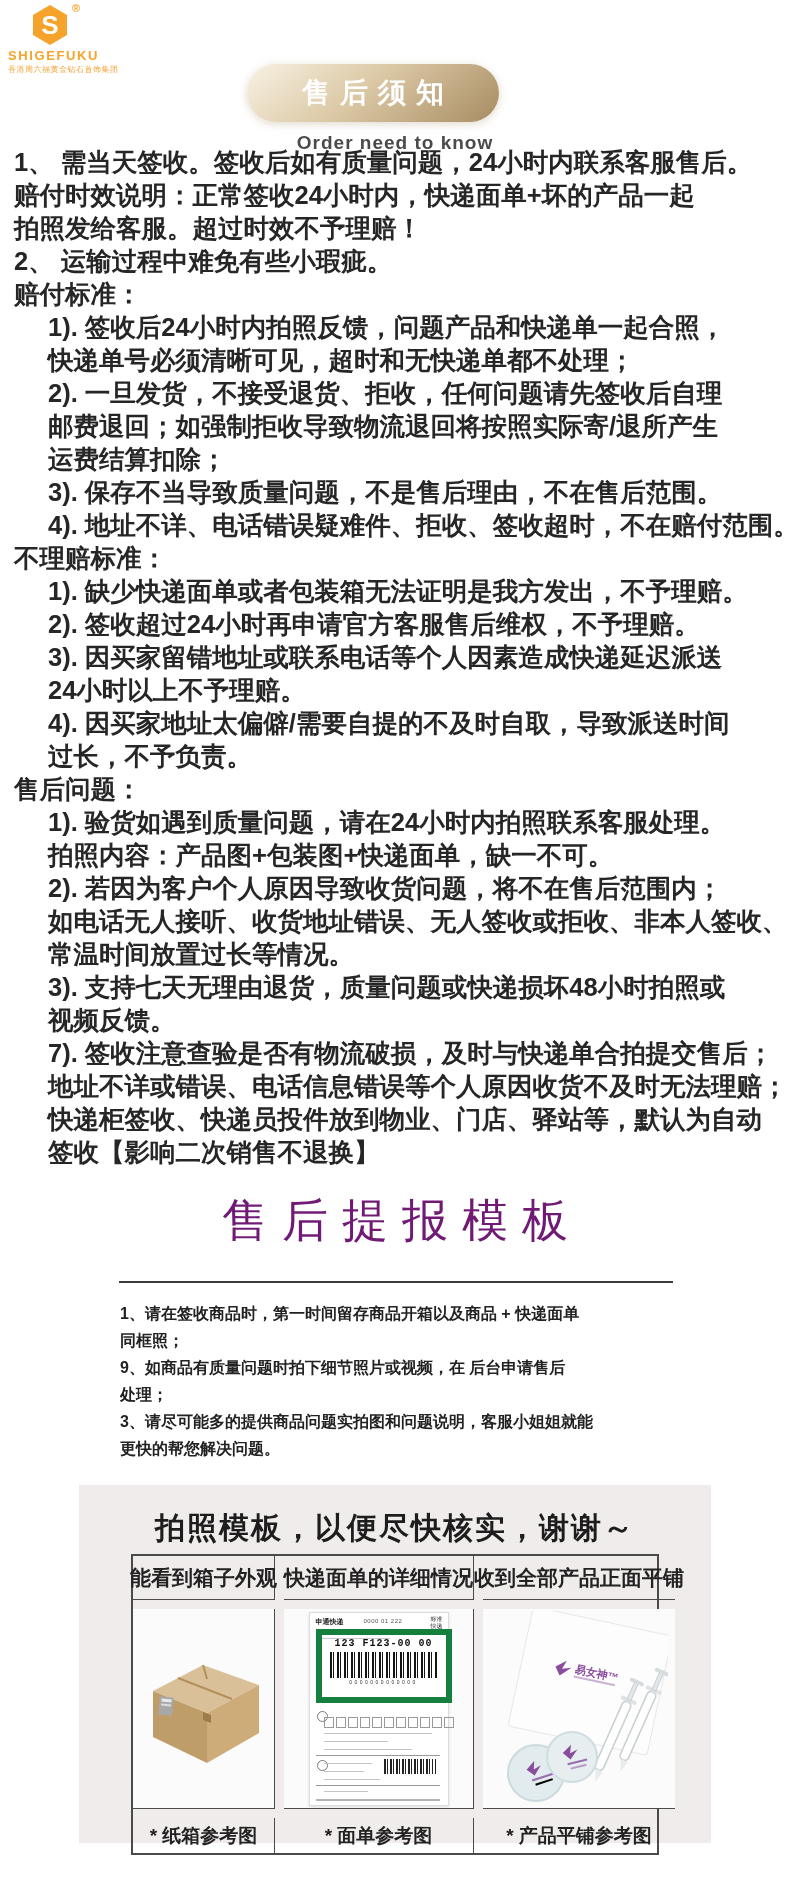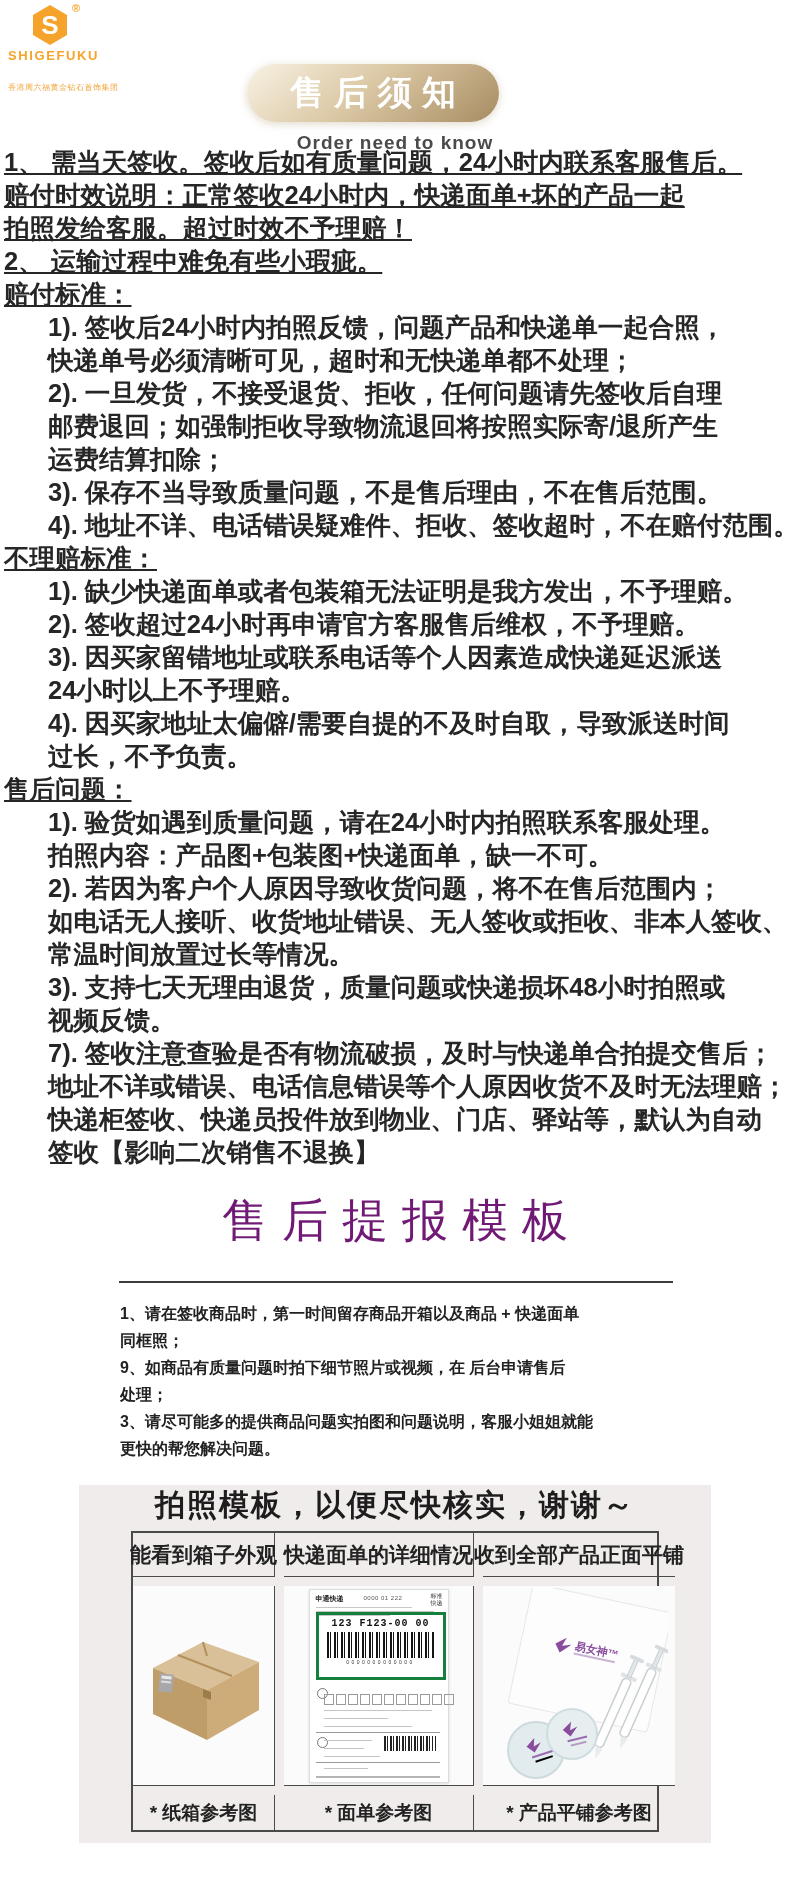--- a/index.html
+++ b/index.html
@@ -4,68 +4,68 @@
 <style>
   html,body{margin:0;padding:0;}
   body{width:790px;background:#ffffff;font-family:"Liberation Sans","DejaVu Sans",sans-serif;}
   .page{position:relative;width:790px;height:1884px;background:#fff;overflow:hidden;}
 
   
   .logo-block{position:absolute;top:4px;left:8px;width:150px;}
   .logo-mark{position:relative;margin-left:22px;width:60px;height:42px;}
   .logo-reg{position:absolute;top:-2px;left:42px;font-size:11px;color:#f5a32a;font-weight:bold;}
   .logo-name{color:#f5a32a;font-weight:bold;font-size:13px;letter-spacing:1.6px;margin-top:2px;}
-  .logo-sub{color:#f2a63e;font-size:8px;margin-top:19px;letter-spacing:.5px;white-space:nowrap;}
+  .logo-sub{color:#f2a63e;font-size:8px;margin-top:1px;letter-spacing:.5px;white-space:nowrap;}
 
   
   .pill{position:absolute;top:64px;left:50%;transform:translateX(-50%) translateX(-22px);
         width:252px;height:58px;border-radius:30px;
         background:linear-gradient(140deg,#f8f2e4 0%,#dcc9a6 45%,#a78c62 100%);
         box-shadow:0 2px 8px rgba(170,145,105,.35);
         display:flex;align-items:center;justify-content:center;}
-  .pill-text{color:#fff;font-weight:bold;font-size:34px;letter-spacing:10px;text-indent:10px;}
+  .pill-text{color:#fff;font-weight:bold;font-size:28px;letter-spacing:10px;text-indent:10px;}
   .subtitle{position:absolute;top:132px;left:0;width:790px;text-align:center;
             font-size:19px;color:#4a4a4a;font-weight:bold;letter-spacing:1px;}
 
   
   .notice{position:absolute;top:146px;left:0;width:790px;color:#262626;font-weight:600;}
   .ln{font-size:25.5px;line-height:33px;white-space:nowrap;overflow:hidden;}
-  .ind1{padding-left:4px;text-decoration:underline;}
+  .ind1{padding-left:14px;}
   .ind2{padding-left:48px;}
 
   
   .tpl-title{position:absolute;top:1190px;left:0;width:790px;text-align:center;
              font-size:46px;color:#701a75;letter-spacing:14px;text-indent:14px;font-weight:400;}
   .tpl-hr{position:absolute;top:1281px;left:119px;width:554px;height:2px;background:#3c3c3c;}
   .tpl-list{position:absolute;top:1300px;left:120px;width:586px;color:#222;font-weight:600;}
   .tpl-ln{font-size:16px;line-height:27px;white-space:nowrap;overflow:hidden;}
 
   
   .panel{position:absolute;top:1485px;left:79px;width:632px;height:358px;background:#efeceb;}
-  .panel-title{margin:0;padding-top:1px;text-align:center;font-size:30px;line-height:37px;
+  .panel-title{margin:0;padding-top:24px;text-align:center;font-size:30px;line-height:37px;
                font-weight:bold;color:#1d1d1d;letter-spacing:2px;}
   .photo-table{margin:8px auto 0;width:524px;border:2px solid #4a4a4a;
                display:grid;grid-template-columns:142px 190px 192px;grid-template-rows:44px 200px 35px;
                background:transparent;gap:9px;}
   .pt-cell{border-right:1.5px solid #4a4a4a;border-bottom:1.5px solid #4a4a4a;
            display:flex;align-items:center;justify-content:center;}
   .pt-cell.col3{border-right:none;}
   .pt-cell.rowlast{border-bottom:none;}
   .pt-head{font-size:21px;font-weight:bold;color:#222;white-space:nowrap;}
   .pt-img{background:#fcfbfb;overflow:hidden;}
   .pt-cap{font-size:19px;font-weight:bold;color:#222;text-align:right;}
 
   
   .wb{position:relative;width:138px;height:192px;background:#fff;border:1px solid #dcdcdc;
       box-shadow:0 1px 3px rgba(0,0,0,.12);}
   .wb-courier{position:absolute;top:4px;left:6px;font-size:7px;font-weight:bold;color:#222;}
   .wb-code{position:absolute;top:5px;left:54px;font-size:6px;color:#555;letter-spacing:.5px;}
   .wb-svc{position:absolute;top:3px;right:5px;font-size:6px;line-height:7px;color:#333;text-align:right;}
   .wb-micro{position:absolute;left:6px;height:1.5px;background:#c7c7c7;}
-  .wb-box{position:absolute;top:22px;left:6px;width:124px;height:62px;border:3px solid #15803d;}
+  .wb-box{position:absolute;top:16px;left:6px;width:124px;height:62px;border:6px solid #15803d;}
   .wb-track{margin-top:3px;text-align:center;font-family:"Liberation Mono","DejaVu Sans Mono",monospace;
             font-size:10px;font-weight:bold;color:#111;letter-spacing:1px;}
   .wb-bar{margin:3px 8px 0;height:26px;
           background:repeating-linear-gradient(90deg,#141414 0px,#141414 2px,#fff 2px,#fff 3px,#141414 3px,#141414 4px,#fff 4px,#fff 7px);}
   .wb-digits{text-align:center;font-size:5px;letter-spacing:2.5px;color:#333;margin-top:1px;}
   .wb-boxesrow{position:absolute;top:104px;left:14px;display:flex;gap:2px;}
   .wb-sq{width:8px;height:9px;border:1px solid #9a9a9a;}
   .wb-circ{position:absolute;width:9px;height:9px;border:1px solid #777;border-radius:50%;}
   .wb-line{position:absolute;left:14px;height:1.5px;background:#c4c4c4;}
   .wb-div{position:absolute;left:6px;width:124px;height:1px;background:#9a9a9a;}

